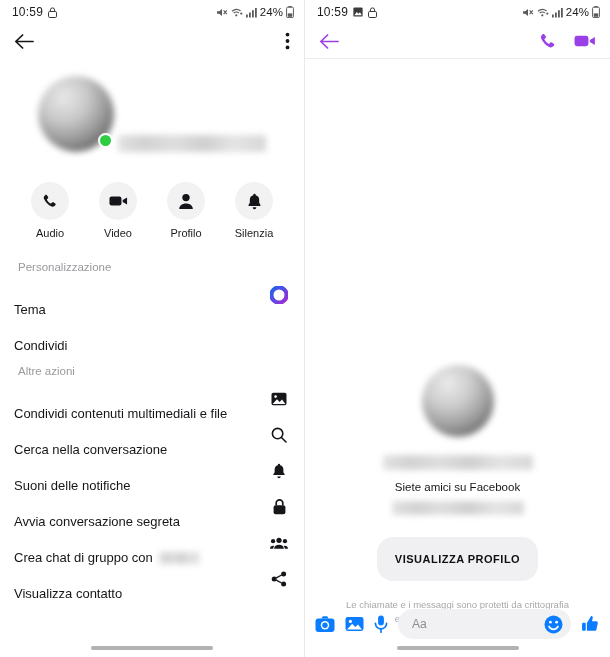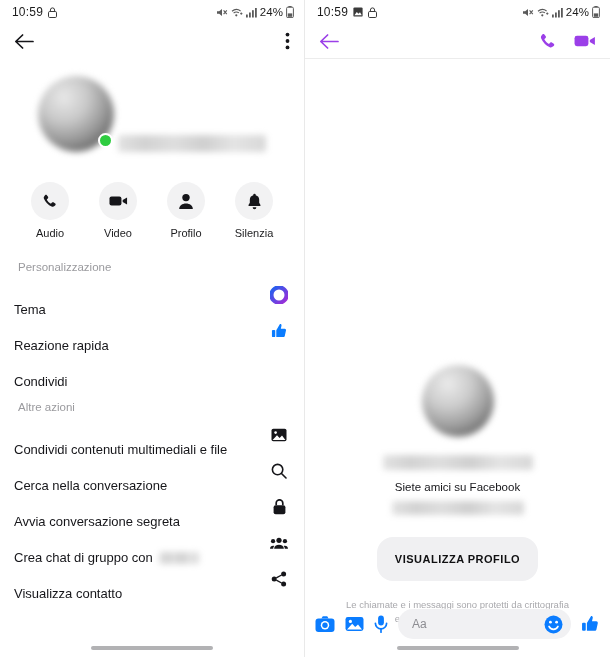--- a/index.html
+++ b/index.html
@@ -244,29 +244,20 @@
                 <linearGradient id="gth" x1="0" y1="0" x2="1" y2="1">
                   <stop offset="0" stop-color="#1A63F0"></stop>
                   <stop offset="1" stop-color="#A32BD6"></stop>
                 </linearGradient>
               </defs>
               <circle cx="9" cy="9" r="7.6" fill="none" stroke="url(#gth)" stroke-width="4.2"></circle>
             </svg>
         </span>
       </div>
 
-      <div class="row">
-        <span class="row-label">Reazione rapida</span>
-        <span class="row-icon">
-          <svg width="17" height="17" viewBox="0 0 18 18">
-              <path d="M5.6 7.6 9.3 1.4c.25-.42.8-.55 1.2-.28.55.36.8 1.05.62 1.68L10.4 6h4.1c.9 0 1.6.85 1.4 1.73l-1.3 6c-.16.7-.78 1.2-1.5 1.2H5.6z" fill="#0A7CFF"></path>
-              <rect x="1" y="7.3" width="3.5" height="7.6" rx="1" fill="#0A7CFF"></rect>
-            </svg>
-        </span>
-      </div>
 
       <div class="row">
         <span class="row-label">Condividi</span>
         <span class="row-icon"></span>
       </div>
 
       <div class="spacer-sec"></div>
 
       <div class="section-title">Altre azioni</div>
 
@@ -284,20 +275,29 @@
       <div class="row">
         <span class="row-label">Cerca nella conversazione</span>
         <span class="row-icon">
           <svg width="16" height="16" viewBox="0 0 16 16">
               <circle cx="6.6" cy="6.6" r="5.2" fill="none" stroke="#16161a" stroke-width="1.6"></circle>
               <path d="M10.5 10.5 15 15" stroke="#16161a" stroke-width="1.6" stroke-linecap="round"></path>
             </svg>
         </span>
       </div>
 
+      <div class="row">
+        <span class="row-label">Suoni delle notifiche</span>
+        <span class="row-icon">
+          <svg width="14" height="16" viewBox="0 0 16 18">
+              <path d="M8 0.6a1.3 1.3 0 0 1 1.3 1.3v.5a5 5 0 0 1 3.7 4.8v3.1l1.4 2.3c.3.5-.05 1.1-.62 1.1H2.2c-.57 0-.92-.6-.62-1.1L3 10.3V7.2a5 5 0 0 1 3.7-4.8v-.5A1.3 1.3 0 0 1 8 .6z" fill="#16161a"></path>
+              <path d="M6 15.2h4a2 2 0 0 1-4 0z" fill="#16161a"></path>
+            </svg>
+        </span>
+      </div>
 
       <div class="row">
         <span class="row-label">Avvia conversazione segreta</span>
         <span class="row-icon">
           <svg width="13" height="16" viewBox="0 0 13 16">
               <rect x="0.6" y="6.2" width="11.8" height="9" rx="2" fill="#16161a"></rect>
               <path d="M3.2 6.2V4.1a3.3 3.3 0 0 1 6.6 0v2.1" fill="none" stroke="#16161a" stroke-width="1.7"></path>
             </svg>
         </span>
       </div>

